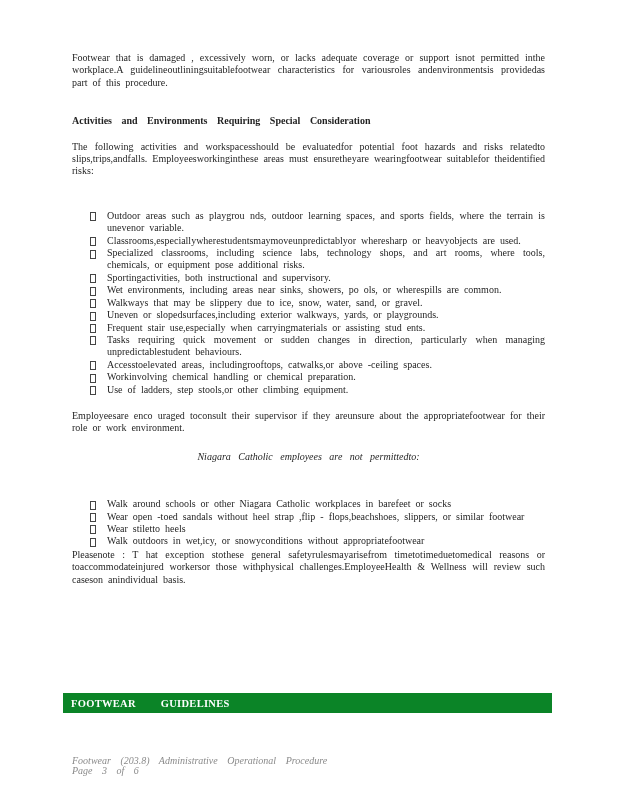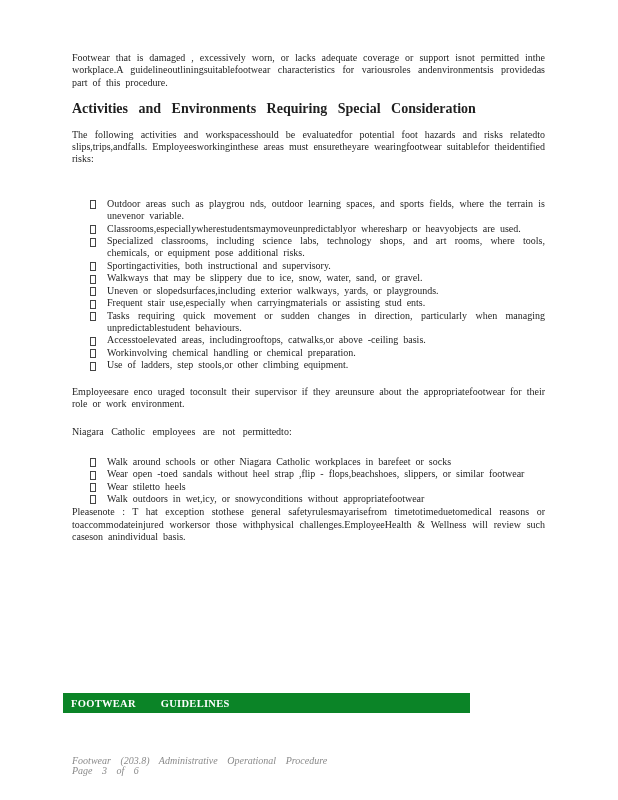--- a/index.html
+++ b/index.html
@@ -22,24 +22,24 @@
     left: 72px;
     width: 473px;
     font-size: 10px;
     line-height: 12.4px;
   }
   p {
     margin: 0;
     text-align: justify;
     word-spacing: 2.5px;
   }
-  .intro { margin-bottom: 14px; }
+  .intro { margin-bottom: 26px; }
   .section-heading {
     font-weight: bold;
-    font-size: 14px;
+    font-size: 10px;
     word-spacing: 7px;
     margin: 0 0 13px 0;
   }
   .hazards-intro { margin-bottom: 32px; }
   ul.bullet-list {
     list-style: none;
     margin: 0;
     padding: 0;
   }
   ul.bullet-list li {
@@ -53,30 +53,31 @@
     left: 18px;
     top: 2.5px;
     width: 4px;
     height: 7px;
     border: 1px solid #444;
     display: inline-block;
   }
   .supervisor-note { margin-top: 14px; }
   .not-permitted-intro {
     margin-top: 16px;
-    margin-bottom: 17px;
+    margin-bottom: 35px;
     word-spacing: 5px;
-    text-align: left;
+    text-align: center;
+    font-style: italic;
   }
   .exception-note { margin-top: 1px; }
   .banner {
     position: absolute;
     left: 63px;
     top: 693px;
-    width: 407px;
+    width: 489px;
     height: 20px;
     background: #0b8427;
     display: flex;
     align-items: center;
   }
   .banner-label {
     color: #ffffff;
     font-weight: bold;
     font-size: 10.5px;
     padding-left: 8px;
@@ -123,20 +124,24 @@
         <li>
           <span class="bullet-box"></span>
           <span>Specialized classrooms, including science labs, technology shops, and art rooms, where tools, chemicals, or equipment pose additional risks.</span>
         </li>
 
         <li>
           <span class="bullet-box"></span>
           <span>Sportingactivities, both instructional and supervisory.</span>
         </li>
 
+        <li>
+          <span class="bullet-box"></span>
+          <span>Wet environments, including areas near sinks, showers, po ols, or wherespills are common.</span>
+        </li>
 
         <li>
           <span class="bullet-box"></span>
           <span>Walkways that may be slippery due to ice, snow, water, sand, or gravel.</span>
         </li>
 
         <li>
           <span class="bullet-box"></span>
           <span>Uneven or slopedsurfaces,including exterior walkways, yards, or playgrounds.</span>
         </li>
@@ -148,21 +153,21 @@
 
         <li>
           <span class="bullet-box"></span>
           <span>Tasks requiring quick movement or sudden changes in direction, particularly when managing unpredictablestudent behaviours.</span>
         </li>
 
 
 
         <li>
           <span class="bullet-box"></span>
-          <span>Accesstoelevated areas, includingrooftops, catwalks,or above -ceiling basis.</span>
+          <span>Accesstoelevated areas, includingrooftops, catwalks,or above -ceiling spaces.</span>
         </li>
 
         <li>
           <span class="bullet-box"></span>
           <span>Workinvolving chemical handling or chemical preparation.</span>
         </li>
 
         <li>
           <span class="bullet-box"></span>
           <span>Use of ladders, step stools,or other climbing equipment.</span>

